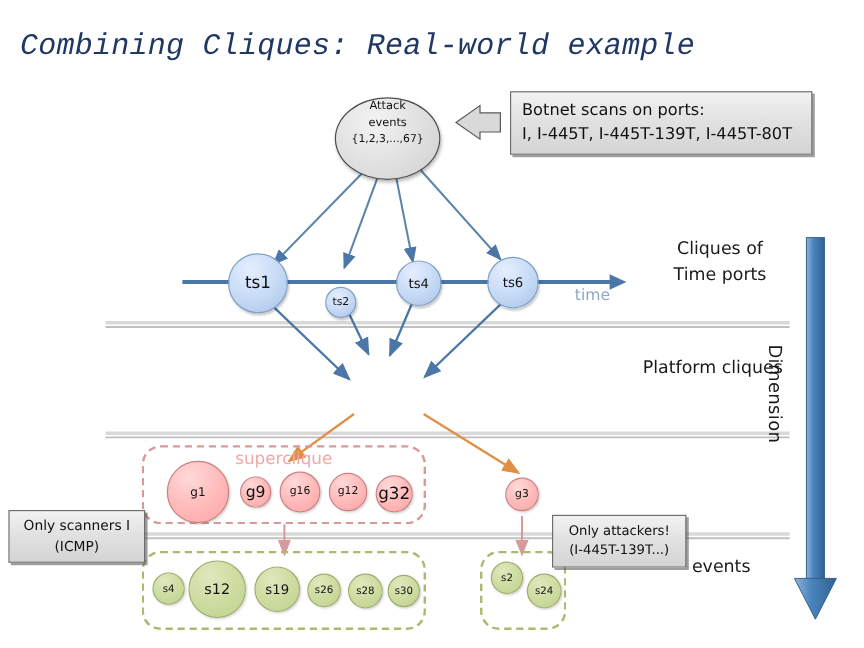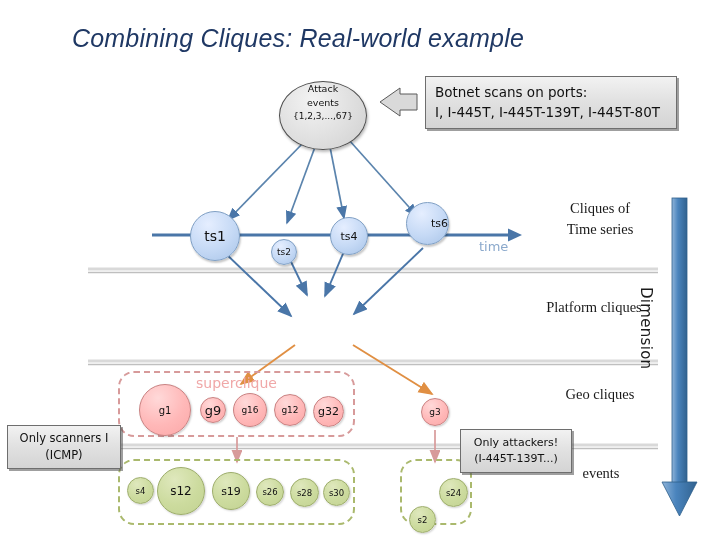--- a/index.html
+++ b/index.html
@@ -20,21 +20,21 @@
     position: absolute; left: 0; top: 0;
     width: 720px; height: 540px;
     pointer-events: none;
   }
 
   
   #page-title {
     position: absolute;
     left: 0; top: 24px; width: 596px;
     text-align: center;
-    font-family: Liberation Sans, sans-serif;
+    font-family: Liberation Mono, monospace;
     font-style: italic;
     font-size: 25px;
     color: #1f3864;
     letter-spacing: 0.2px;
   }
 
   
   .grey-box {
     position: absolute;
     background: linear-gradient(to bottom, #f2f2f2 0%, #e2e2e2 45%, #d4d4d4 100%);
@@ -122,21 +122,20 @@
   .group-frame.pink { border: 2px dashed #d79a9a; }
   .group-frame.green { border: 2px dashed #aab96d; }
 
   
   .side-label {
     position: absolute;
     color: #1a1a1a;
     font-size: 14.5px;
     line-height: 1.45;
     text-align: center;
-    font-family: Liberation Serif, serif;
   }
   #superclique-label {
     position: absolute;
     left: 196px; top: 375px;
     font-size: 14px;
     color: #f0a8a8;
   }
   #time-label {
     position: absolute;
     left: 479px; top: 239px;
@@ -246,42 +245,42 @@
 
   <div class="node ts" style="left:190px; top:211px; width:50px; height:50px; font-size:14px;">
     <span>ts1</span>
   </div>
   <div class="node ts" style="left:271px; top:223px; width:26px; height:26px; font-size:9px;margin-top:16px;">
     <span>ts2</span>
   </div>
   <div class="node ts" style="left:330px; top:217px; width:38px; height:38px; font-size:11px;">
     <span>ts4</span>
   </div>
-  <div class="node ts" style="left:406px; top:202px; width:43px; height:43px; font-size:11px;justify-content:flex-end;">
+  <div class="node ts" style="left:406px; top:214px; width:43px; height:43px; font-size:11px;">
     <span>ts6</span>
   </div>
   <div id="time-label">time</div>
 
 
   <div class="group-frame pink" style="left:118px; top:371px; width:237px; height:66px;"></div>
   <div id="superclique-label">superclique</div>
 
   <div class="node geo" style="left:139px; top:384px; width:52px; height:52px; font-size:10px;">
     <span>g1</span>
   </div>
   <div class="node geo" style="left:200px; top:397px; width:26px; height:26px; font-size:13px;">
     <span>g9</span>
   </div>
   <div class="node geo" style="left:233px; top:393px; width:34px; height:34px; font-size:9px;">
     <span>g16</span>
   </div>
   <div class="node geo" style="left:274px; top:394px; width:32px; height:32px; font-size:9px;">
     <span>g12</span>
   </div>
-  <div class="node geo" style="left:313px; top:396px; width:31px; height:31px; font-size:11px;">
+  <div class="node geo" style="left:313px; top:396px; width:31px; height:31px; font-size:14px;">
     <span>g32</span>
   </div>
 
   <div class="node geo" style="left:421px; top:398px; width:28px; height:28px; font-size:9px;">
     <span>g3</span>
   </div>
 
   <div class="group-frame green" style="left:118px; top:459px; width:237px; height:66px;"></div>
   <div class="group-frame green" style="left:400px; top:459px; width:72px; height:66px;"></div>
 
@@ -297,41 +296,40 @@
   <div class="node sub" style="left:256px; top:478px; width:28px; height:28px; font-size:8.5px;">
     <span>s26</span>
   </div>
   <div class="node sub" style="left:290px; top:478px; width:29px; height:29px; font-size:8.5px;">
     <span>s28</span>
   </div>
   <div class="node sub" style="left:323px; top:479px; width:27px; height:27px; font-size:8.5px;">
     <span>s30</span>
   </div>
 
-  <div class="node sub" style="left:409px; top:506px; width:27px; height:27px; font-size:8.5px;justify-content:center;">
+  <div class="node sub" style="left:409px; top:468px; width:27px; height:27px; font-size:8.5px;justify-content:center;">
     <span>s2</span>
   </div>
   <div class="node sub" style="left:439px; top:478px; width:29px; height:29px; font-size:8.5px;">
     <span>s24</span>
   </div>
 
   <div id="only-scanners-box" class="grey-box">
     <div>Only scanners I</div>
     <div>(ICMP)</div>
   </div>
   <div id="only-attackers-box" class="grey-box">
     <div>Only attackers!</div>
     <div>(I-445T-139T...)</div>
   </div>
 
   <div class="side-label" style="left:540px; top:198px; width:120px;">
     <div>Cliques of</div>
-    <div>Time series</div>
+    <div>Time ports</div>
   </div>
   <div class="side-label" style="left:528px; top:297px; width:132px;">Platform cliques</div>
-  <div class="side-label" style="left:540px; top:384px; width:120px;">Geo cliques</div>
   <div class="side-label" style="left:545px; top:463px; width:112px;">
     <div>events</div>
   </div>
 
   <div id="dimension-label">Dimension</div>
 
 </div>
 
 </body></html>

